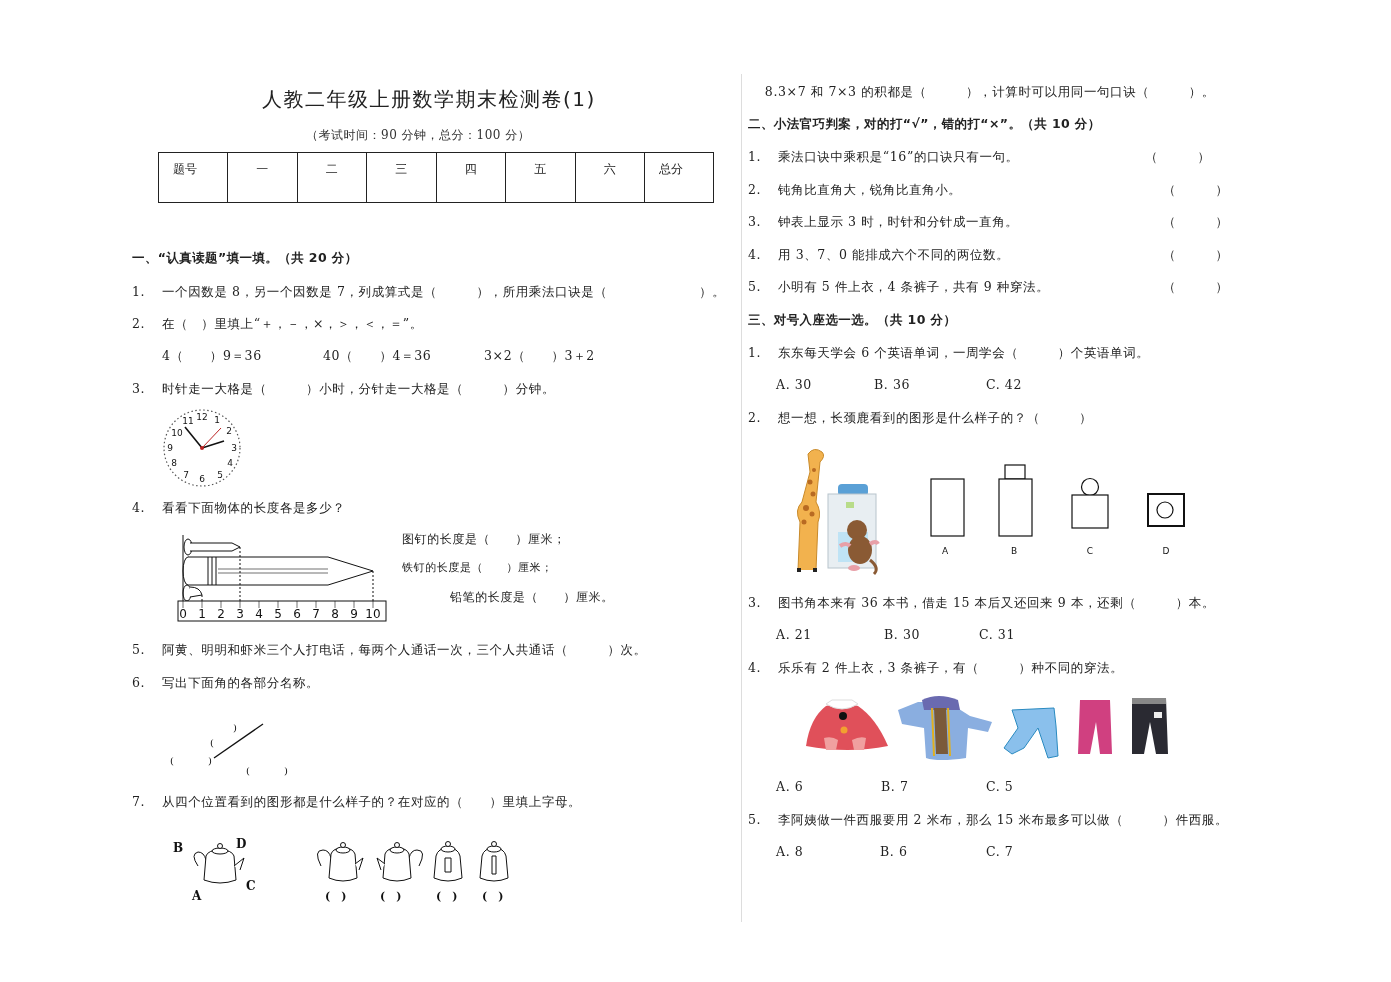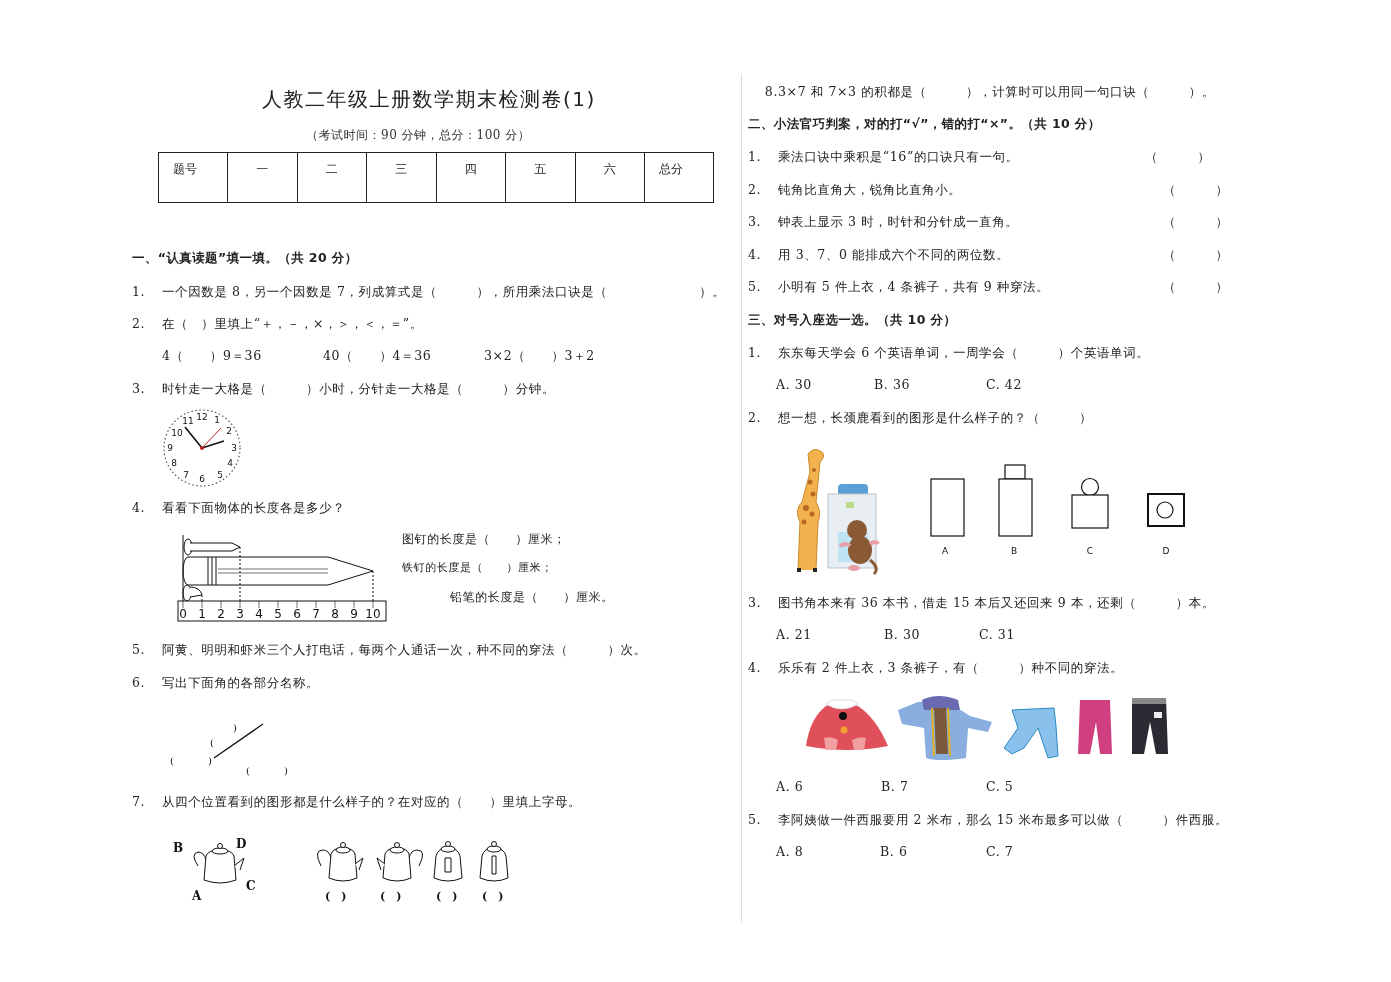--- a/index.html
+++ b/index.html
@@ -131,21 +131,21 @@
     <text x="157" y="83">8</text>
       <text x="176" y="83">9</text>
       <text x="195" y="83">10</text>
   </g>
 </svg>
 <div class="abs t" style="left:402px;top:531px;font-family:'DejaVu Sans','Liberation Sans',sans-serif;font-size:12px;">图钉的长度是（　　）厘米；</div>
 <div class="abs t" style="left:402px;top:560px;font-family:'DejaVu Sans','Liberation Sans',sans-serif;font-size:11px;">铁钉的长度是（　　）厘米；</div>
 <div class="abs t" style="left:402px;top:589px;font-family:'DejaVu Sans','Liberation Sans',sans-serif;font-size:12px;margin-left:48px;">铅笔的长度是（　　）厘米。</div>
 
 <div class="abs t" style="left:132px;top:642px;">
-  <span class="num">5.</span><span>阿黄、明明和虾米三个人打电话，每两个人通话一次，种不同的穿法（　　　）次。</span>
+  <span class="num">5.</span><span>阿黄、明明和虾米三个人打电话，每两个人通话一次，三个人共通话（　　　）次。</span>
 </div>
 <div class="abs t" style="left:132px;top:675px;">
   <span class="num">6.</span><span>写出下面角的各部分名称。</span>
 </div>
 
 <svg style="left:170px;top:718px;" width="130" height="60" viewBox="0 0 130 60">
   <line x1="44" y1="40" x2="93" y2="6" stroke="#111" stroke-width="1.3"></line>
   <text x="63" y="13" font-size="10" fill="#111">)</text>
   <text x="40" y="28" font-size="10" fill="#111">(</text>
   <text x="0" y="46" font-size="10" fill="#111">(</text>

